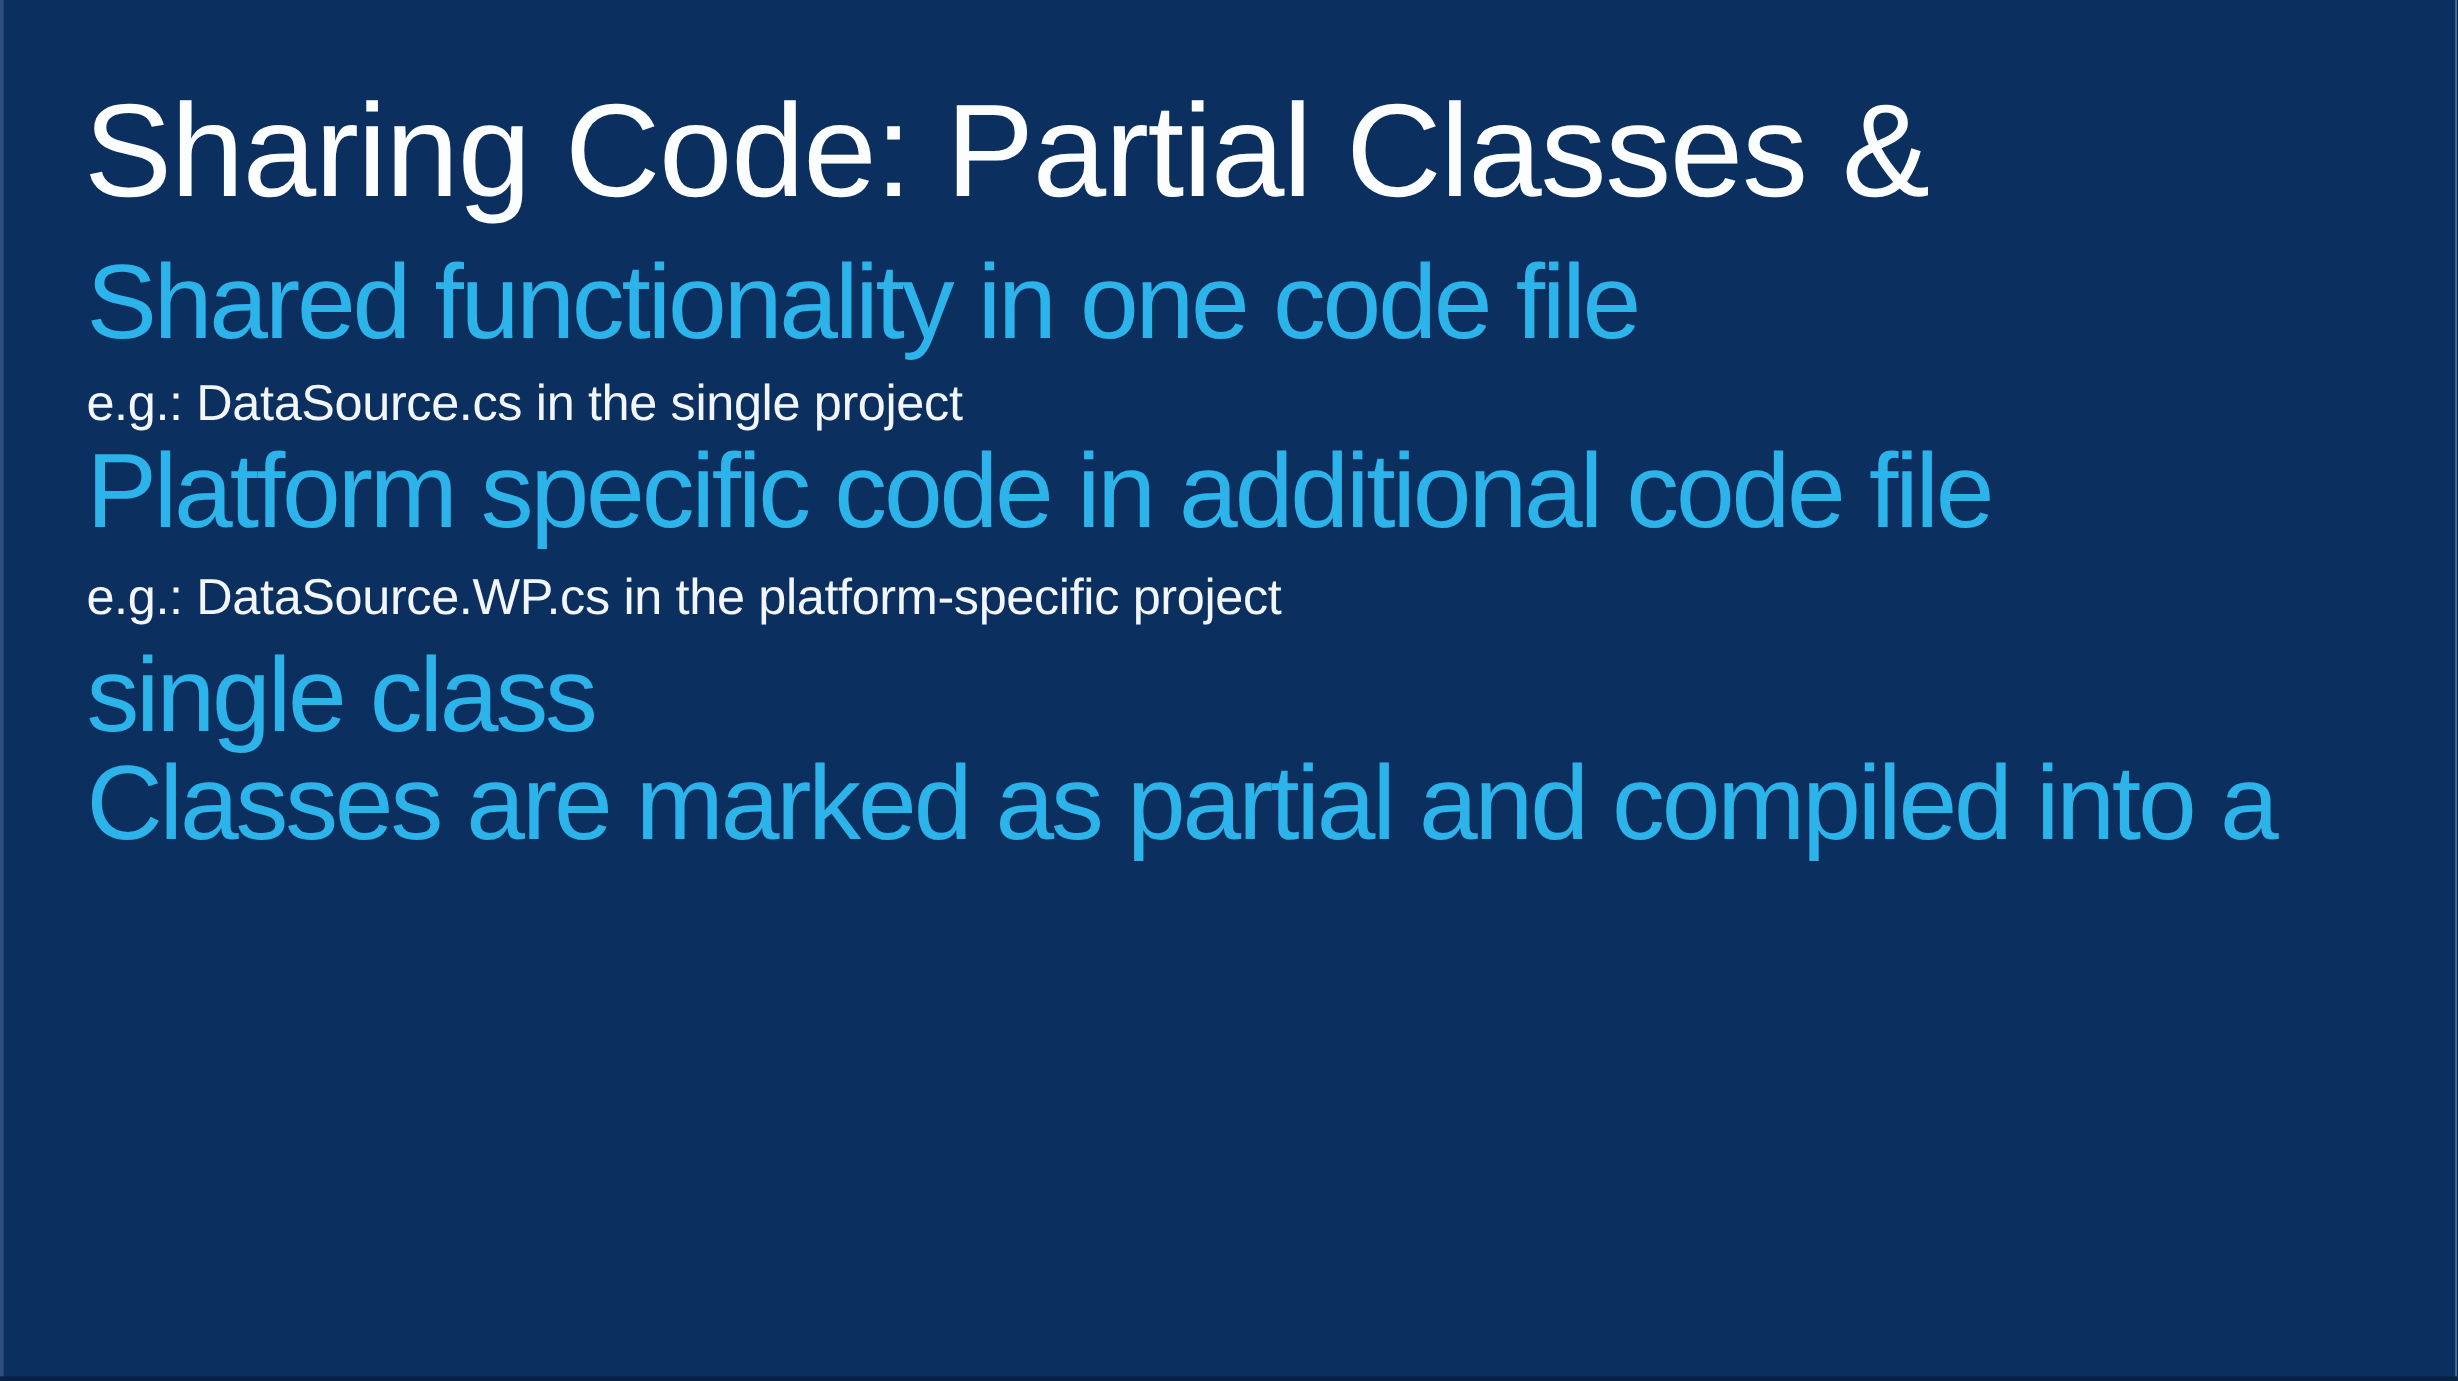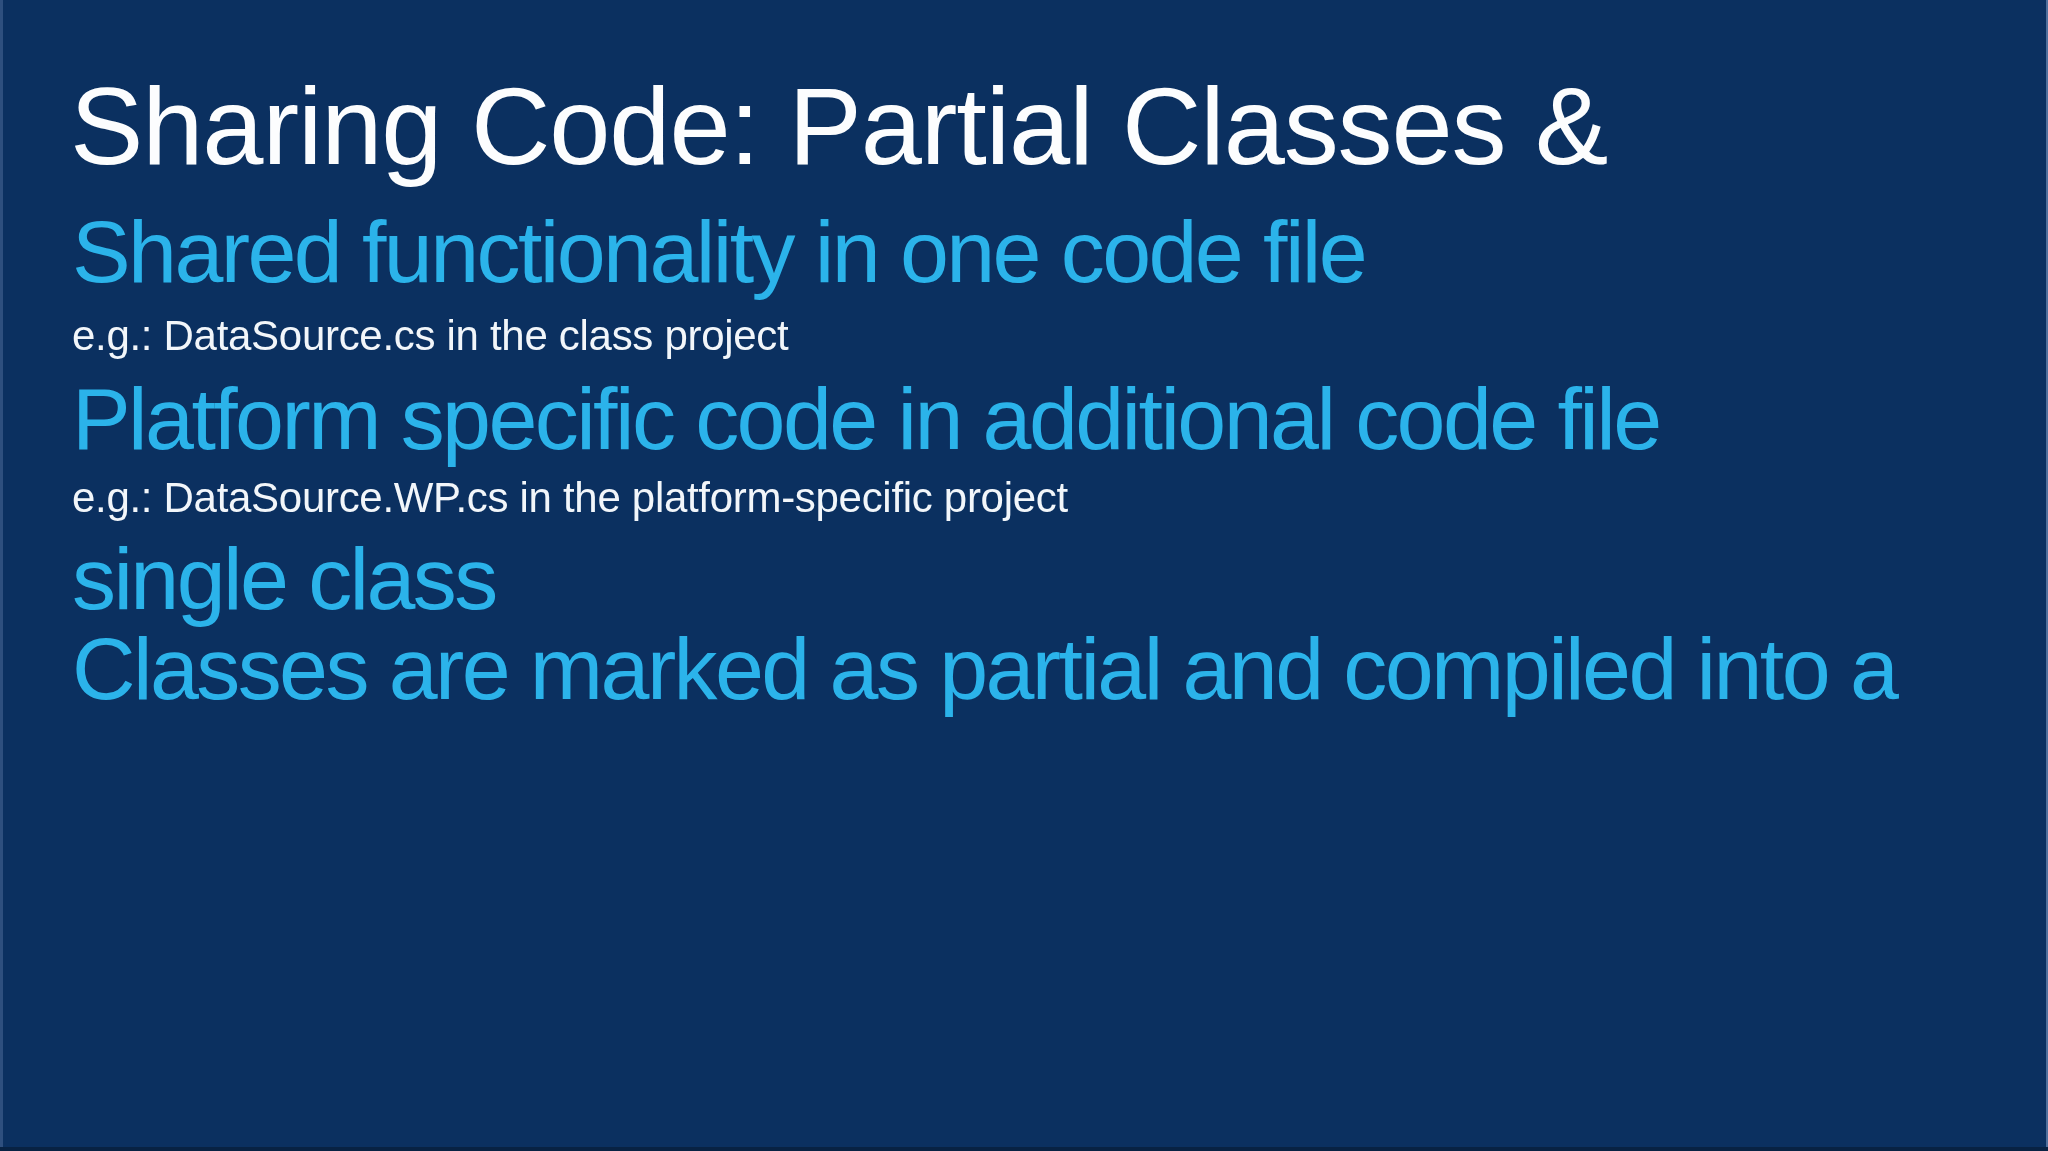--- a/index.html
+++ b/index.html
@@ -48,21 +48,21 @@
     font-size: 42px;
     line-height: 46px;
     letter-spacing: -0.3px;
     color: #F2F6FA;
     font-weight: 400;
   }
 
   
   .blk-b1 { top: 207px; }
   .blk-e1 { top: 313px; }
-  .blk-b2 { top: 374px; }
+  .blk-b2 { top: 364px; }
   .blk-e2 { top: 475px; }
   .blk-b3 { top: 534px; }
   .blk-b4 { top: 739px; }
   .blk-b5 { top: 861px; }
 
   
   .edge-left {
     position: absolute; left: 0; top: 0;
     width: 3px; height: 100%;
     background: #2E4F7E;
@@ -86,21 +86,21 @@
 
 <div class="slide">
 
   <div class="layer content-layer">
 
     <div class="block bullet blk-b1">
       <div class="line">Shared functionality in one code file</div>
     </div>
 
     <div class="block example blk-e1">
-      <div class="line">e.g.: DataSource.cs in the class project</div>
+      <div class="line">e.g.: DataSource.cs in the single project</div>
     </div>
 
     <div class="block bullet blk-b2">
       <div class="line">Platform specific code in additional code file</div>
     </div>
 
     <div class="block example blk-e2">
       <div class="line">e.g.: DataSource.WP.cs in the platform-specific project</div>
     </div>
 

